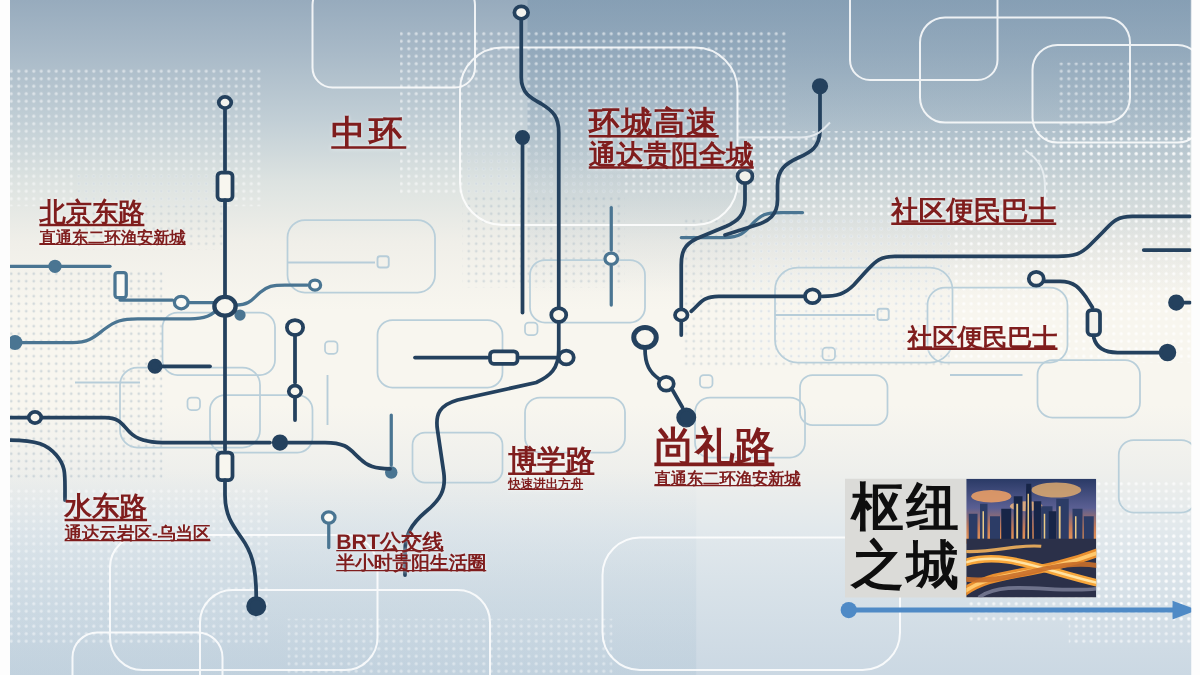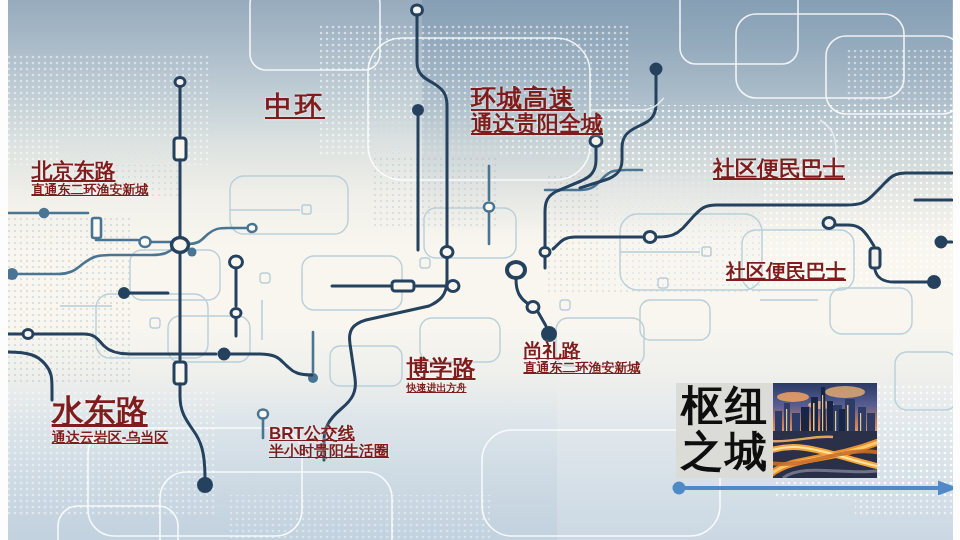--- a/index.html
+++ b/index.html
@@ -22,22 +22,22 @@
   .lbl .t{display:block;font-weight:900;}
   .lbl .s{display:block;font-weight:700;}
   #lbl-beijing{left:90px;top:159px}  #lbl-beijing .t{font-size:21px}  #lbl-beijing .s{font-size:13px}
   #lbl-zhonghuan{left:295px;top:91px}#lbl-zhonghuan .t{font-size:27px;letter-spacing:3px}
                                      #lbl-zhonghuan .s{font-size:17px}
   #lbl-huancheng{left:537px;top:84px}#lbl-huancheng .t{font-size:25px;letter-spacing:1px}
                                      #lbl-huancheng .s{font-size:22px}
   #lbl-shequ{left:779px;top:157px}   #lbl-shequ .t{font-size:22px}
   #lbl-fangzhou{left:786px;top:260px}#lbl-fangzhou .t{font-size:20px}
   #lbl-boxue{left:441px;top:356px}   #lbl-boxue .t{font-size:23px}   #lbl-boxue .s{font-size:10px}
-  #lbl-shangli{left:582px;top:340px} #lbl-shangli .t{font-size:19px} #lbl-shangli .s{font-size:13px}
-  #lbl-shuidong{left:110px;top:394px}#lbl-shuidong .t{font-size:32px}#lbl-shuidong .s{font-size:14px}
+  #lbl-shangli{left:582px;top:340px} #lbl-shangli .t{font-size:32px} #lbl-shangli .s{font-size:13px}
+  #lbl-shuidong{left:110px;top:394px}#lbl-shuidong .t{font-size:22px}#lbl-shuidong .s{font-size:14px}
   #lbl-brt{left:329px;top:424px}     #lbl-brt .t{font-size:17px}     #lbl-brt .s{font-size:15px}
   
   .tbox{position:absolute;left:676px;top:383px;width:200px;height:95px;
         background:#dbdbd8;}
   .tbox .line{font-size:42px;font-weight:900;color:#0e0e0e;line-height:46px;
         padding-left:5px;letter-spacing:2px;white-space:nowrap;}
   .photo{position:absolute;left:773px;top:383px;width:104px;height:95px;}
   .tarrow{position:absolute;left:668px;top:477px;width:294px;height:22px;}
   
   .edgeL{position:absolute;left:0;top:0;width:8px;height:540px;background:#fdfdfd;}

